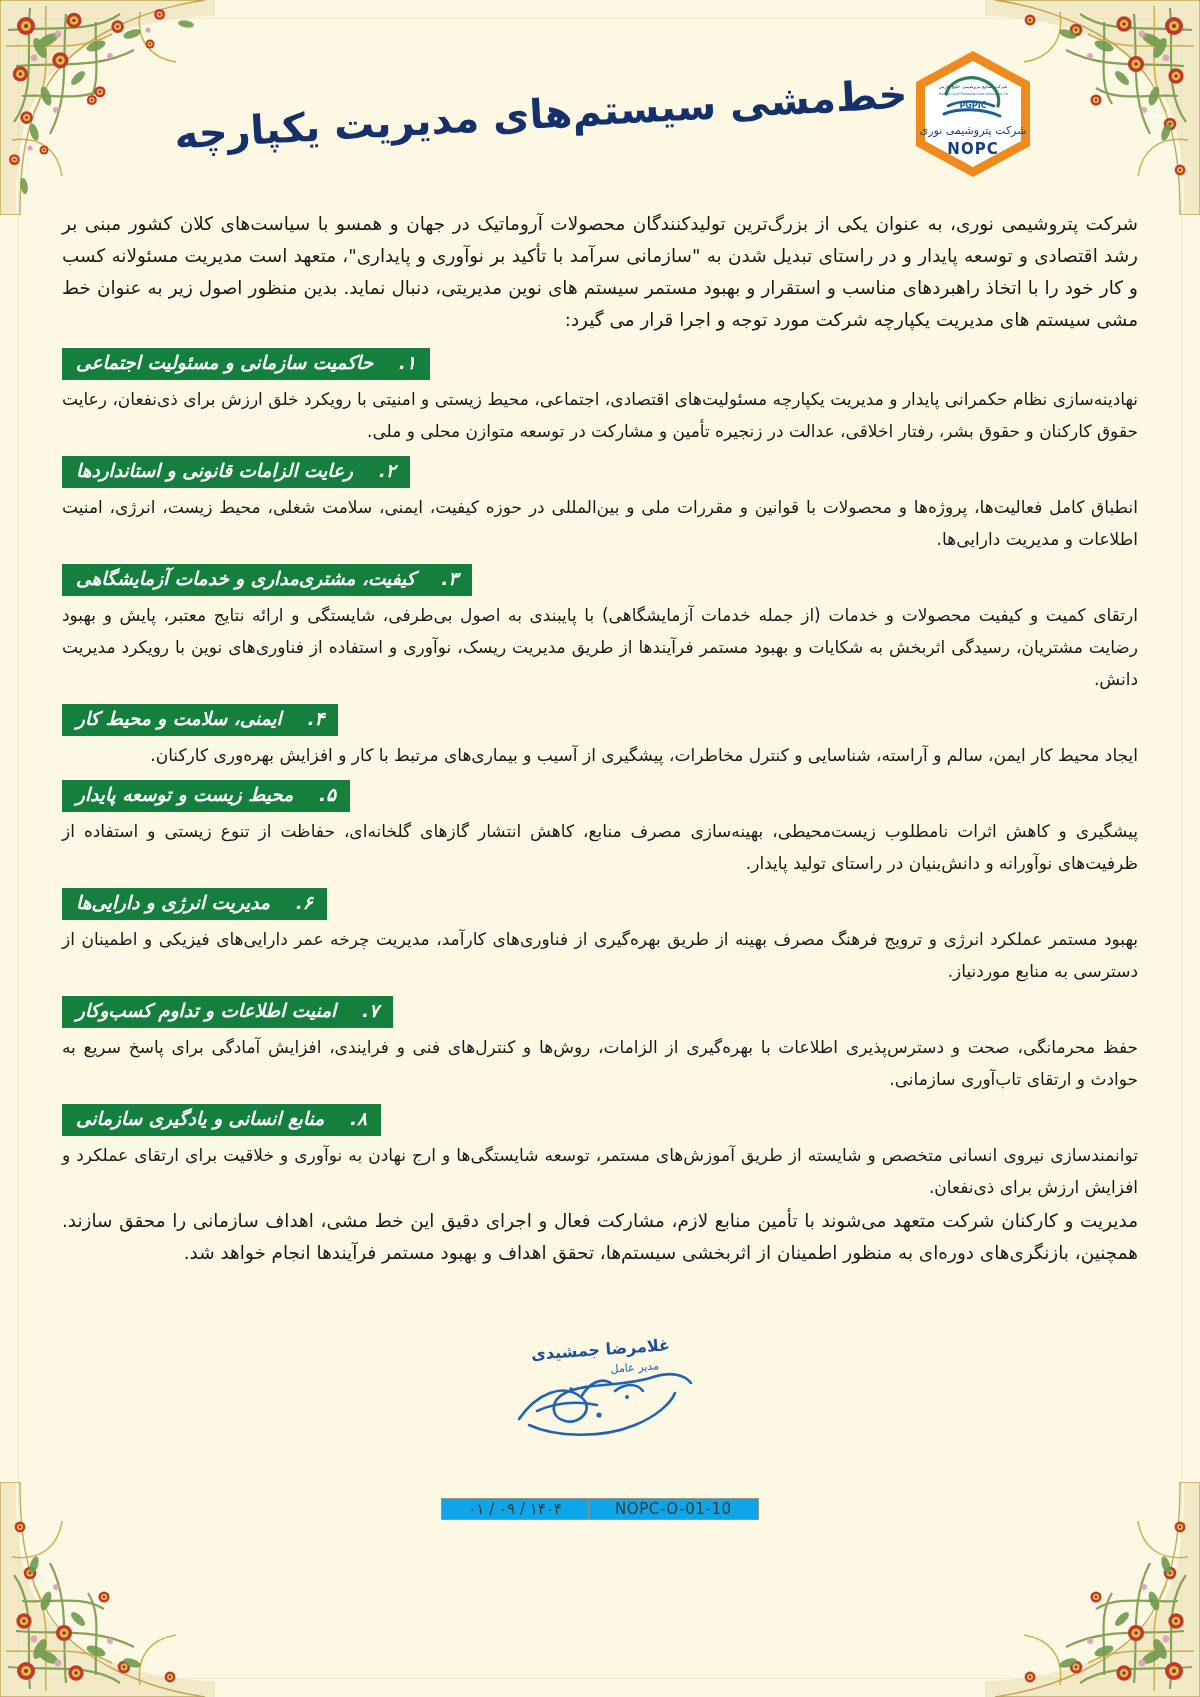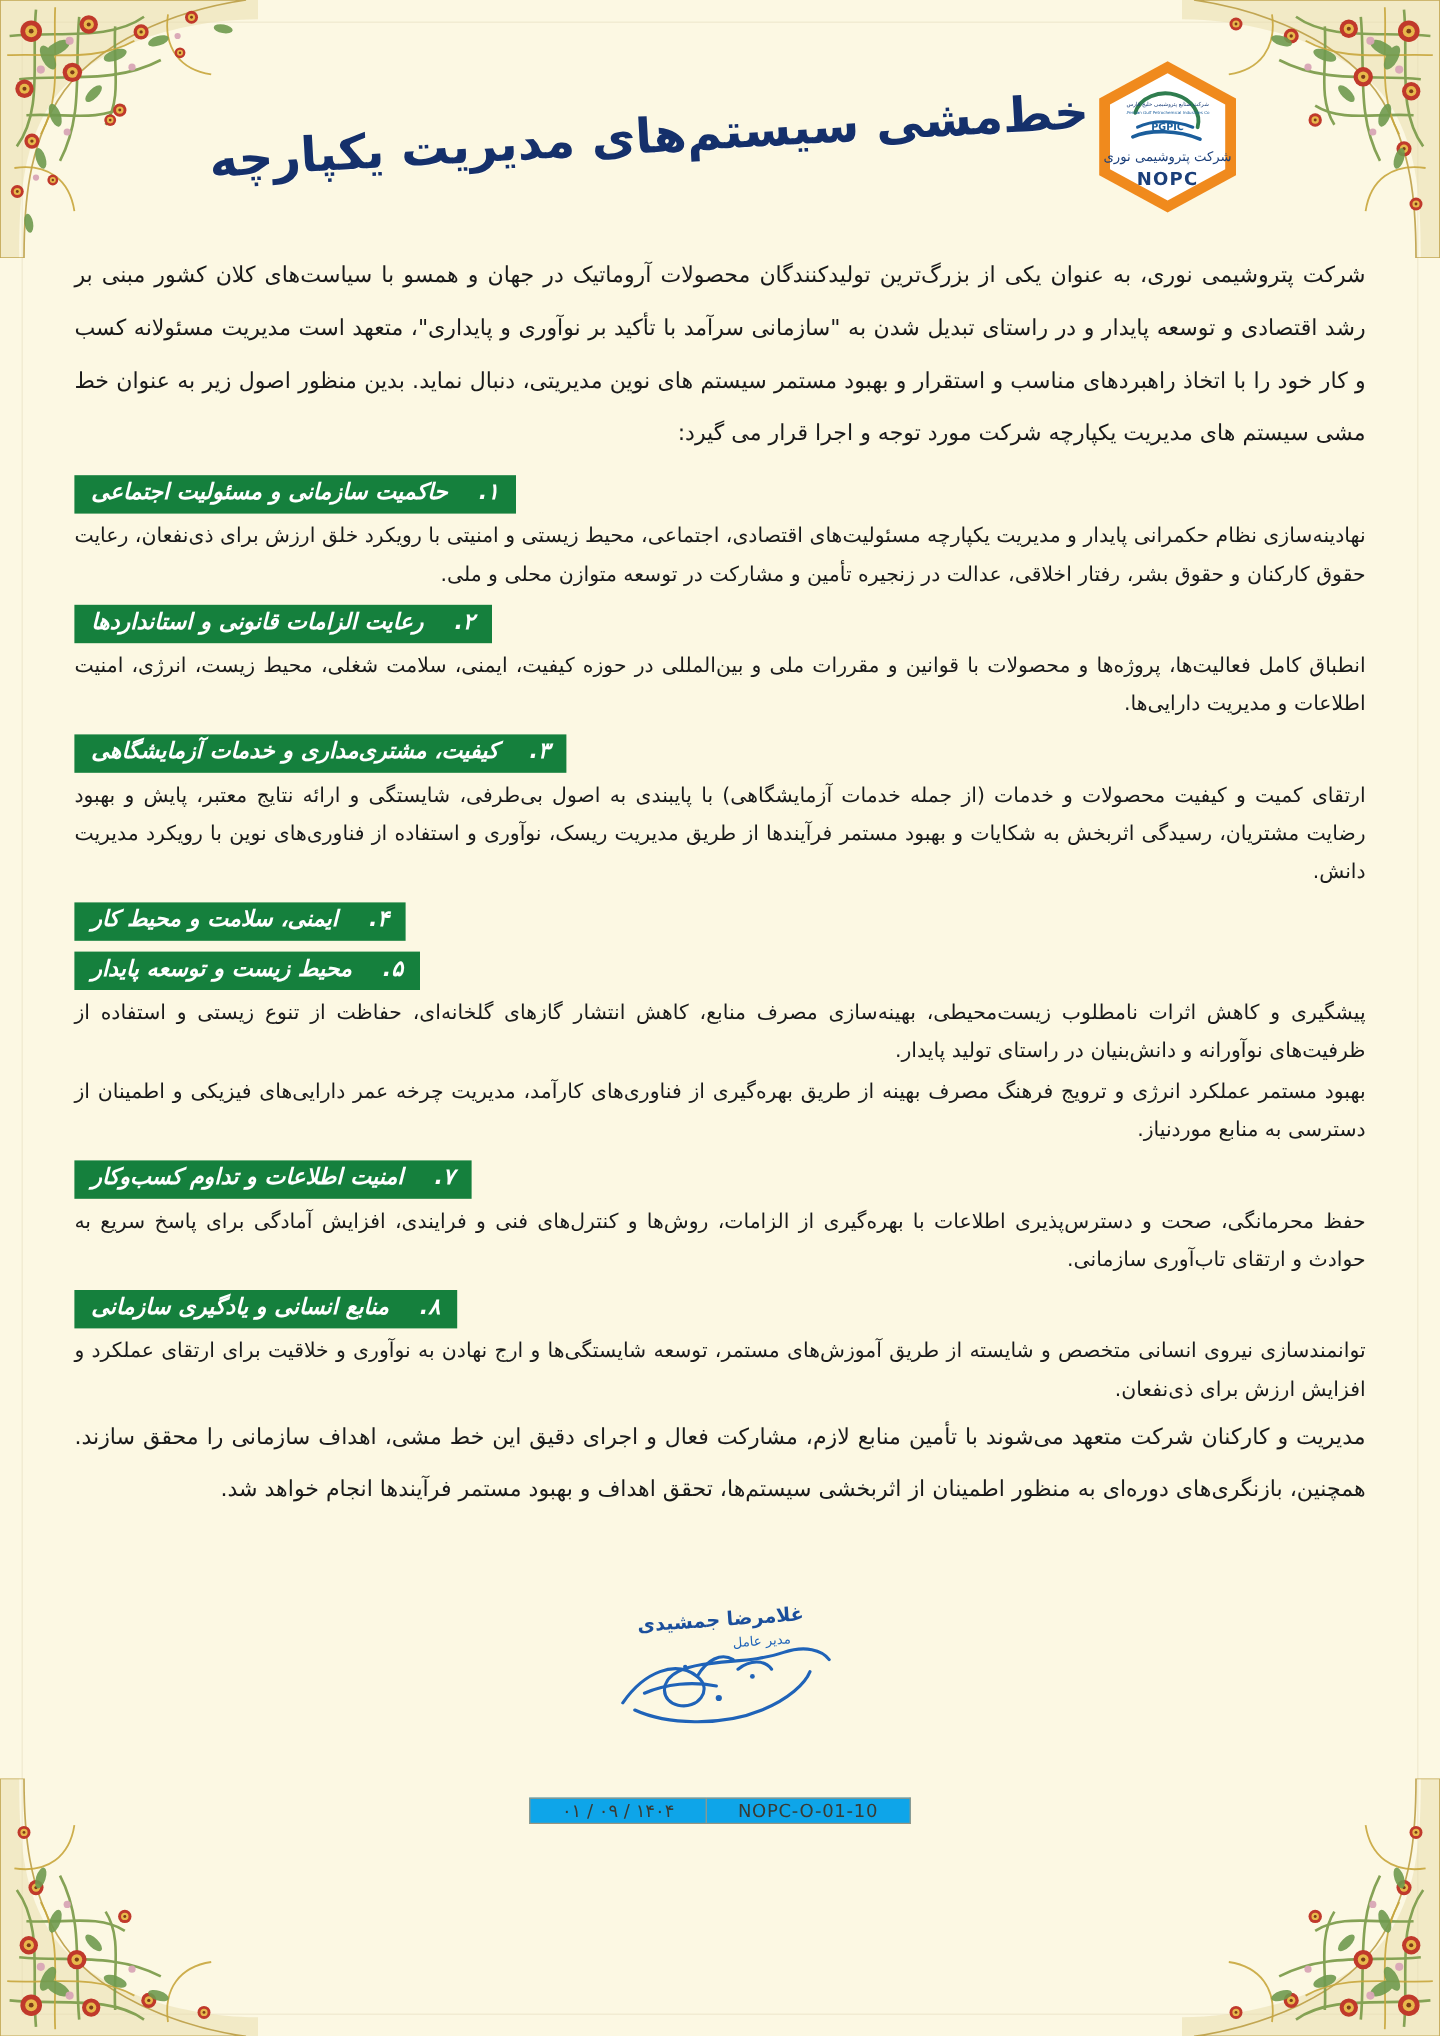--- a/index.html
+++ b/index.html
@@ -53,21 +53,21 @@
 
   
   .content{
     position:absolute;
     top:208px;left:62px;right:62px;
     direction:rtl;text-align:justify;
   }
   p.para{
     margin:0 0 4px 0;
     font-size:18.4px;
-    line-height:44px;
+    line-height:32px;
     color:#1a1a1a;
     text-align:justify;
     text-justify:inter-word;
     font-weight:500;
   }
   p.intro{margin-bottom:12px;}
   .section{margin:0 0 2px 0;}
   .sec-head-row{
     display:flex;justify-content:flex-start;
     direction:rtl;
@@ -506,34 +506,42 @@
     </div>
 
     <div class="section">
       <div class="sec-head-row">
         <div class="sec-head">
           <span>۴.</span>
           &nbsp;&nbsp;
           <span>ایمنی، سلامت و محیط کار</span>
         </div>
       </div>
+      <p class="sec-body">ایجاد محیط کار ایمن، سالم و آراسته، شناسایی و کنترل مخاطرات، پیشگیری از آسیب و بیماری‌های مرتبط با کار و افزایش بهره‌وری کارکنان.</p>
     </div>
 
     <div class="section">
       <div class="sec-head-row">
         <div class="sec-head">
           <span>۵.</span>
           &nbsp;&nbsp;
           <span>محیط زیست و توسعه پایدار</span>
         </div>
       </div>
       <p class="sec-body">پیشگیری و کاهش اثرات نامطلوب زیست‌محیطی، بهینه‌سازی مصرف منابع، کاهش انتشار گازهای گلخانه‌ای، حفاظت از تنوع زیستی و استفاده از ظرفیت‌های نوآورانه و دانش‌بنیان در راستای تولید پایدار.</p>
     </div>
 
     <div class="section">
+      <div class="sec-head-row">
+        <div class="sec-head">
+          <span>۶.</span>
+          &nbsp;&nbsp;
+          <span>مدیریت انرژی و دارایی‌ها</span>
+        </div>
+      </div>
       <p class="sec-body">بهبود مستمر عملکرد انرژی و ترویج فرهنگ مصرف بهینه از طریق بهره‌گیری از فناوری‌های کارآمد، مدیریت چرخه عمر دارایی‌های فیزیکی و اطمینان از دسترسی به منابع موردنیاز.</p>
     </div>
 
     <div class="section">
       <div class="sec-head-row">
         <div class="sec-head">
           <span>۷.</span>
           &nbsp;&nbsp;
           <span>امنیت اطلاعات و تداوم کسب‌وکار</span>
         </div>

